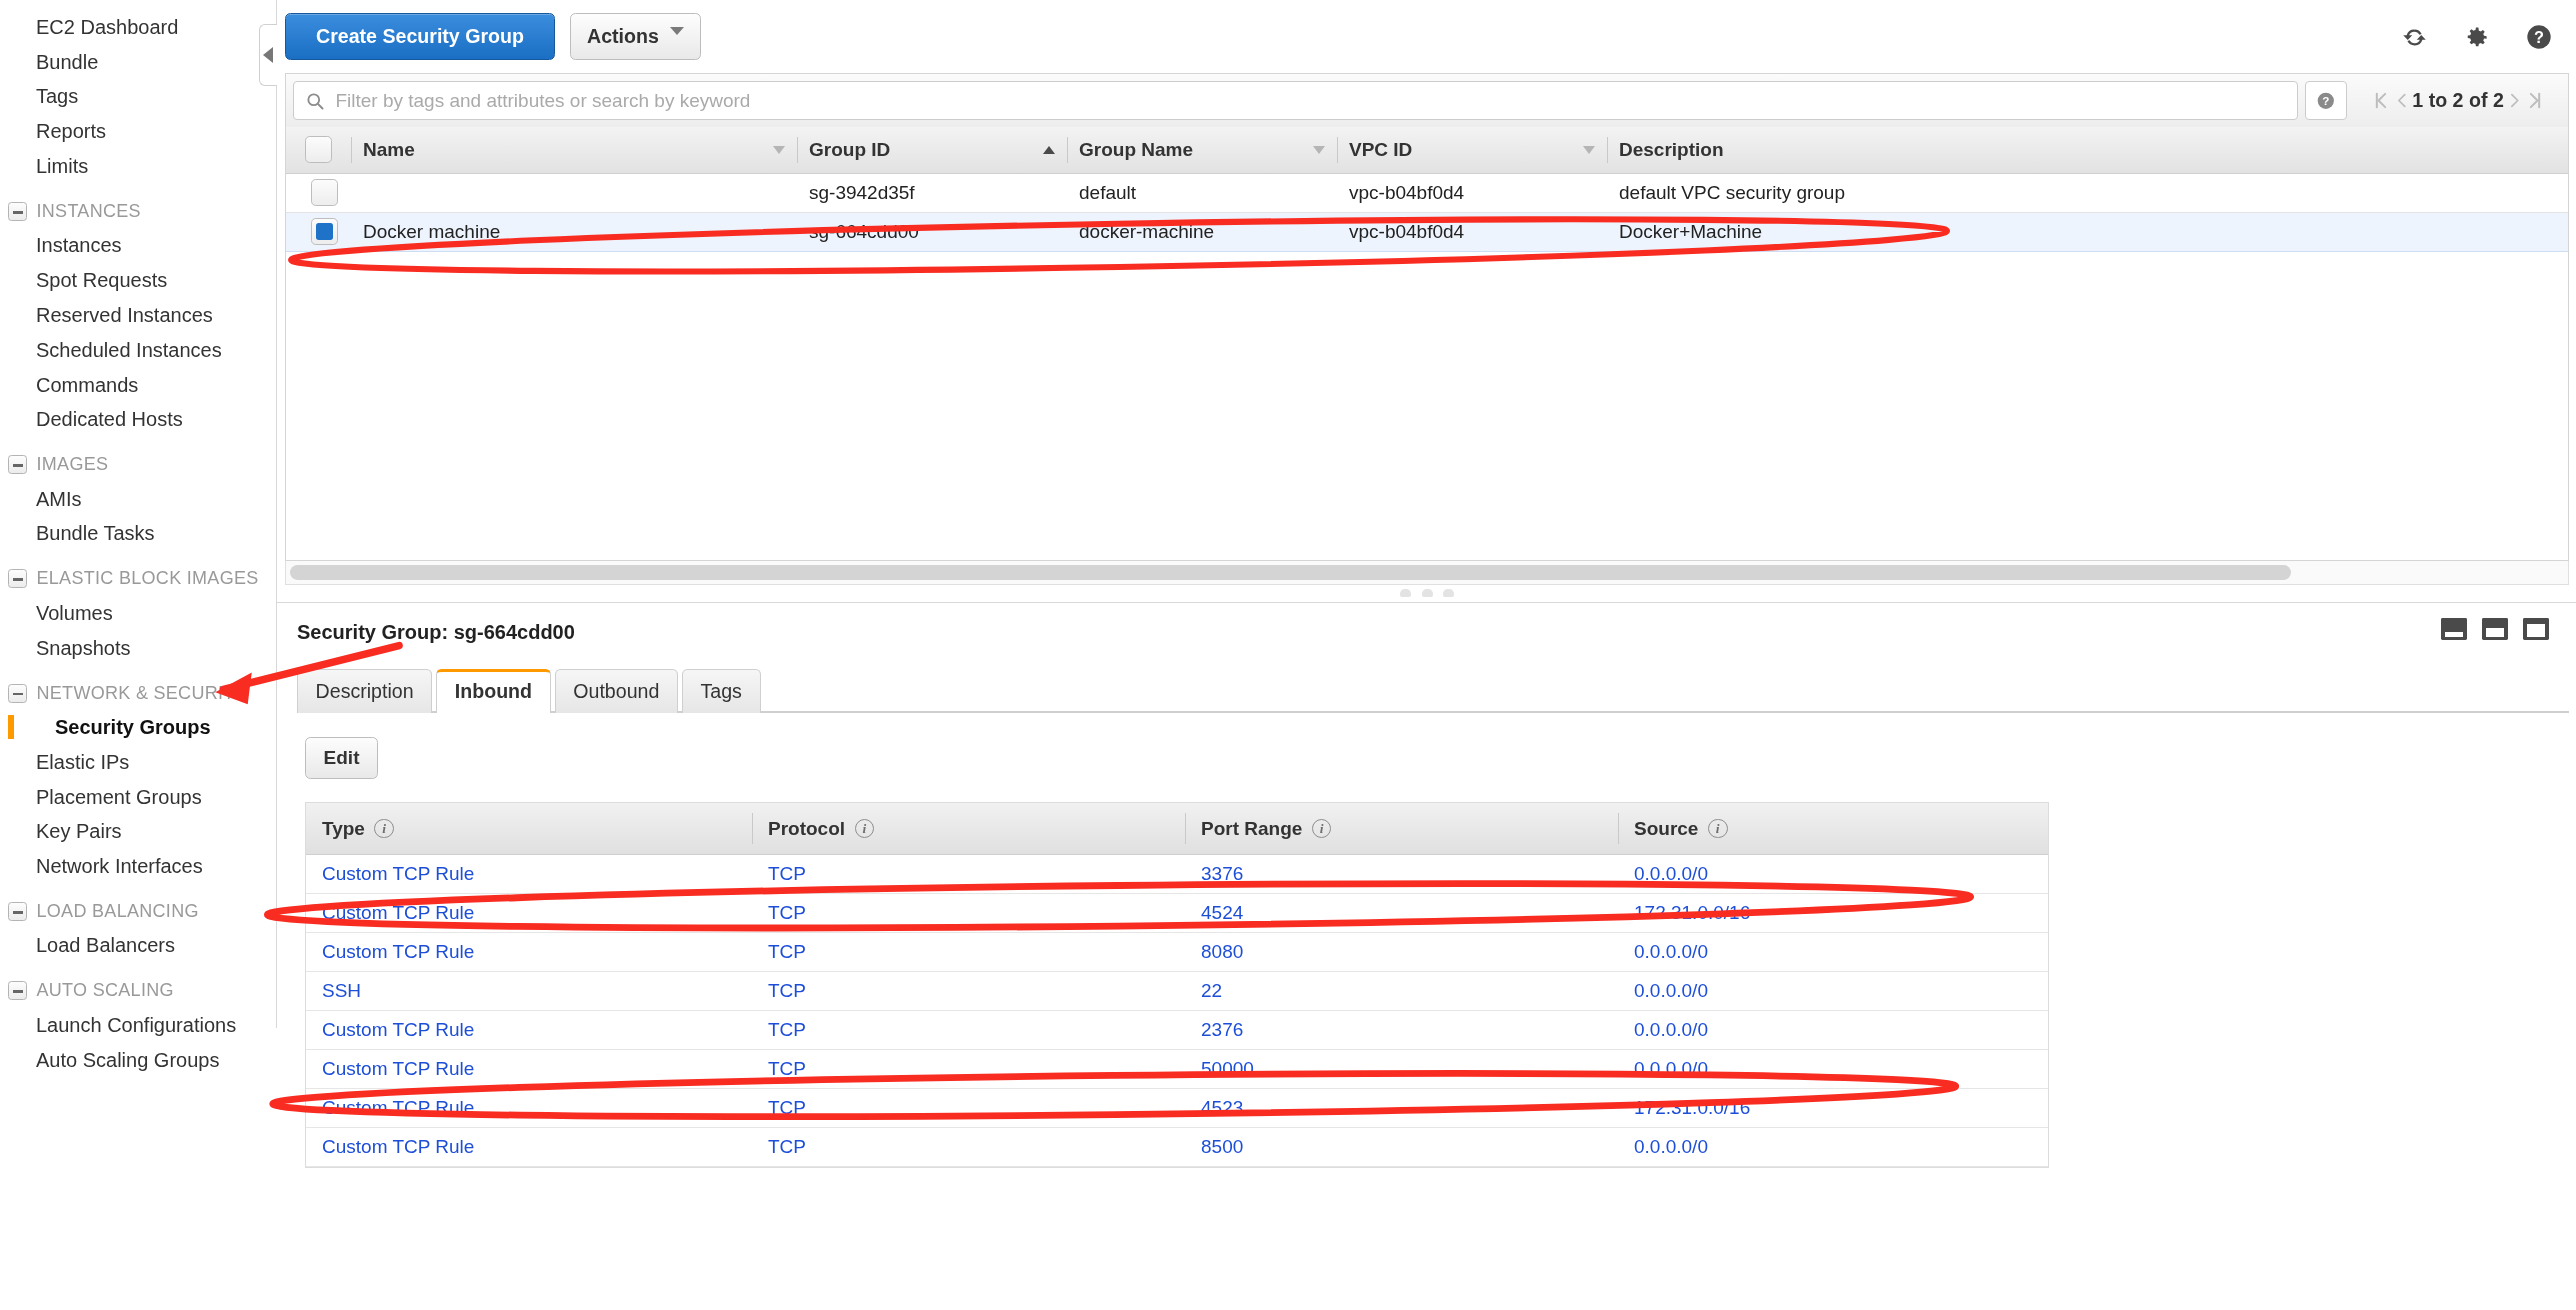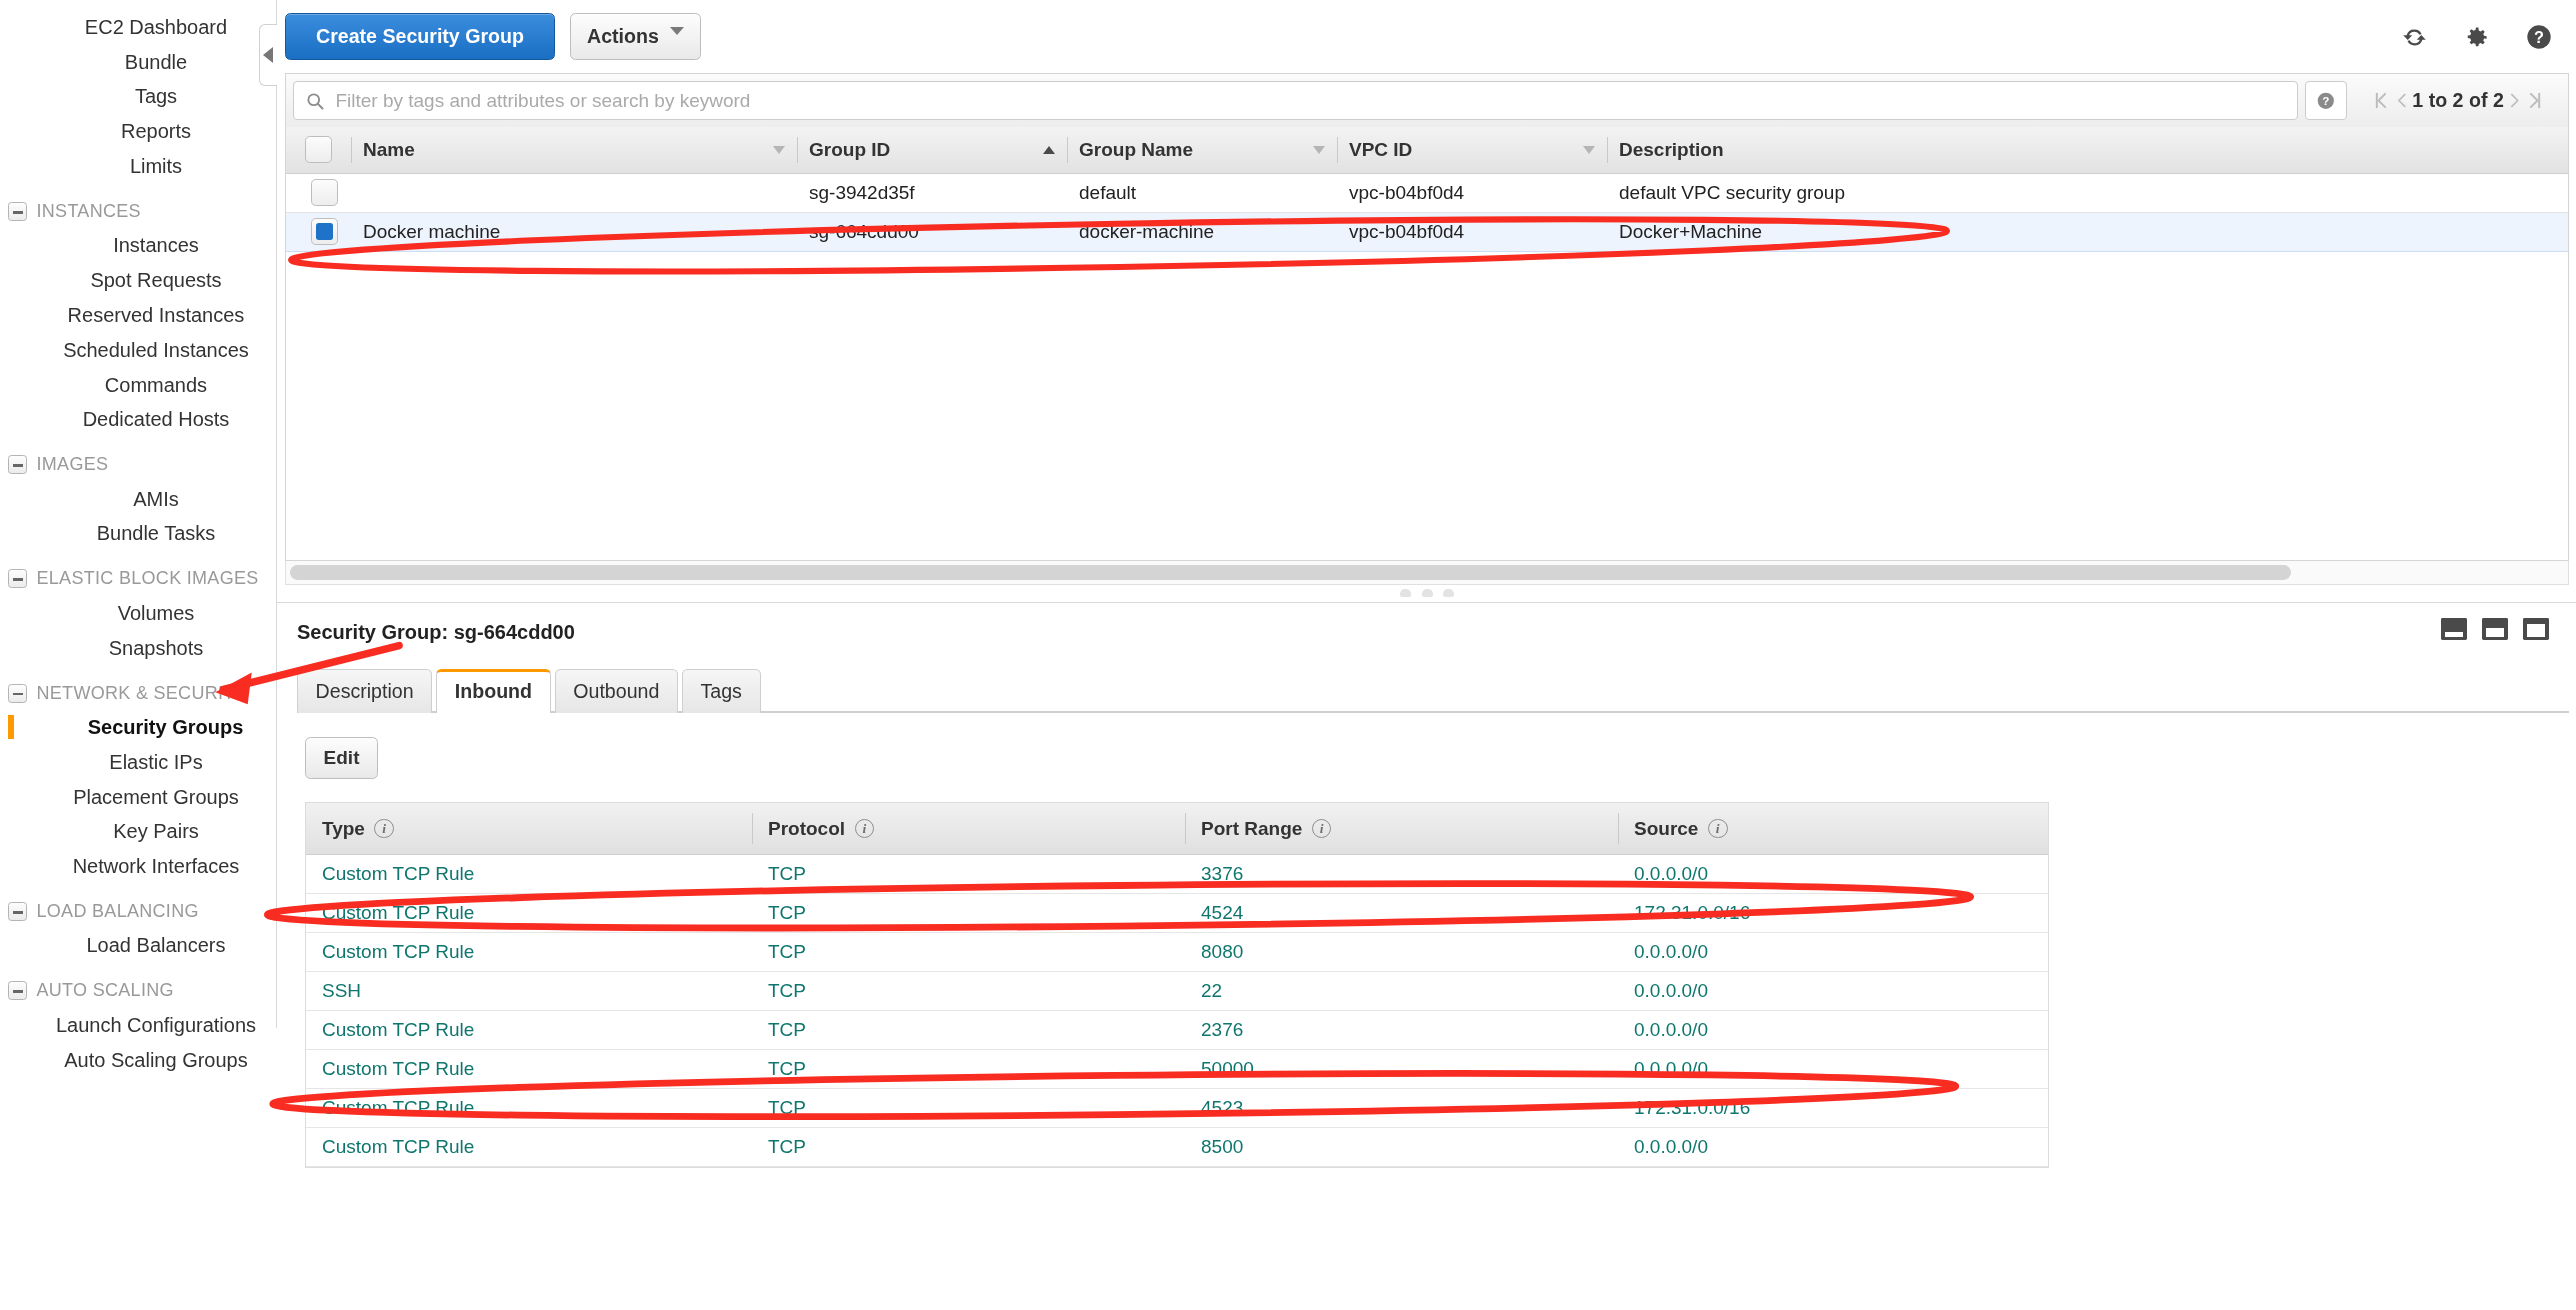--- a/index.html
+++ b/index.html
@@ -11,21 +11,20 @@
   }
   .app { position: relative; width: 2576px; height: 1310px; display: flex; }
 
   
   .sidebar {
     width: 277px; height: 1028px; flex: 0 0 277px;
     background: #ffffff;
     border-right: 1.4px solid #d8d8d8;
     padding-top: 9.5px;
     position: relative;
-    text-align: center;
   }
   .nav-link {
     font-size: 20px; color: #333333; line-height: 1.0;
     padding: 7.4px 0 7.4px 36px; cursor: pointer; white-space: nowrap;
   }
   .nav-link.active {
     font-weight: bold; color: #111; padding-left: 55px;
   }
   .nav-link.active::before {
     content: ""; position: absolute; left: 8px; width: 6px; height: 24px;
@@ -228,21 +227,21 @@
   }
   .rh { display: flex; align-items: center; gap: 9.5px; }
   .info-i {
     width: 19.6px; height: 19.6px; border-radius: 50%;
     border: 1.4px solid #8d8d8d; color: #6e6e6e;
     font-size: 13.5px; font-style: italic; font-weight: bold;
     display: flex; align-items: center; justify-content: center;
     font-family: "Liberation Serif", serif; cursor: pointer;
   }
   table.rules tbody td {
-    height: 39px; font-size: 19px; color: #0f766e;
+    height: 39px; font-size: 19px; color: #1d4ed8;
     padding: 0 0 0 16px; border-bottom: 0.7px solid #e6e6e6; white-space: nowrap;
   }
 
   
   .anno { position: absolute; left: 0; top: 0; width: 2576px; height: 1310px; pointer-events: none; z-index: 40; }
 </style>
 </head>
 <body>
 
 <div class="app">

